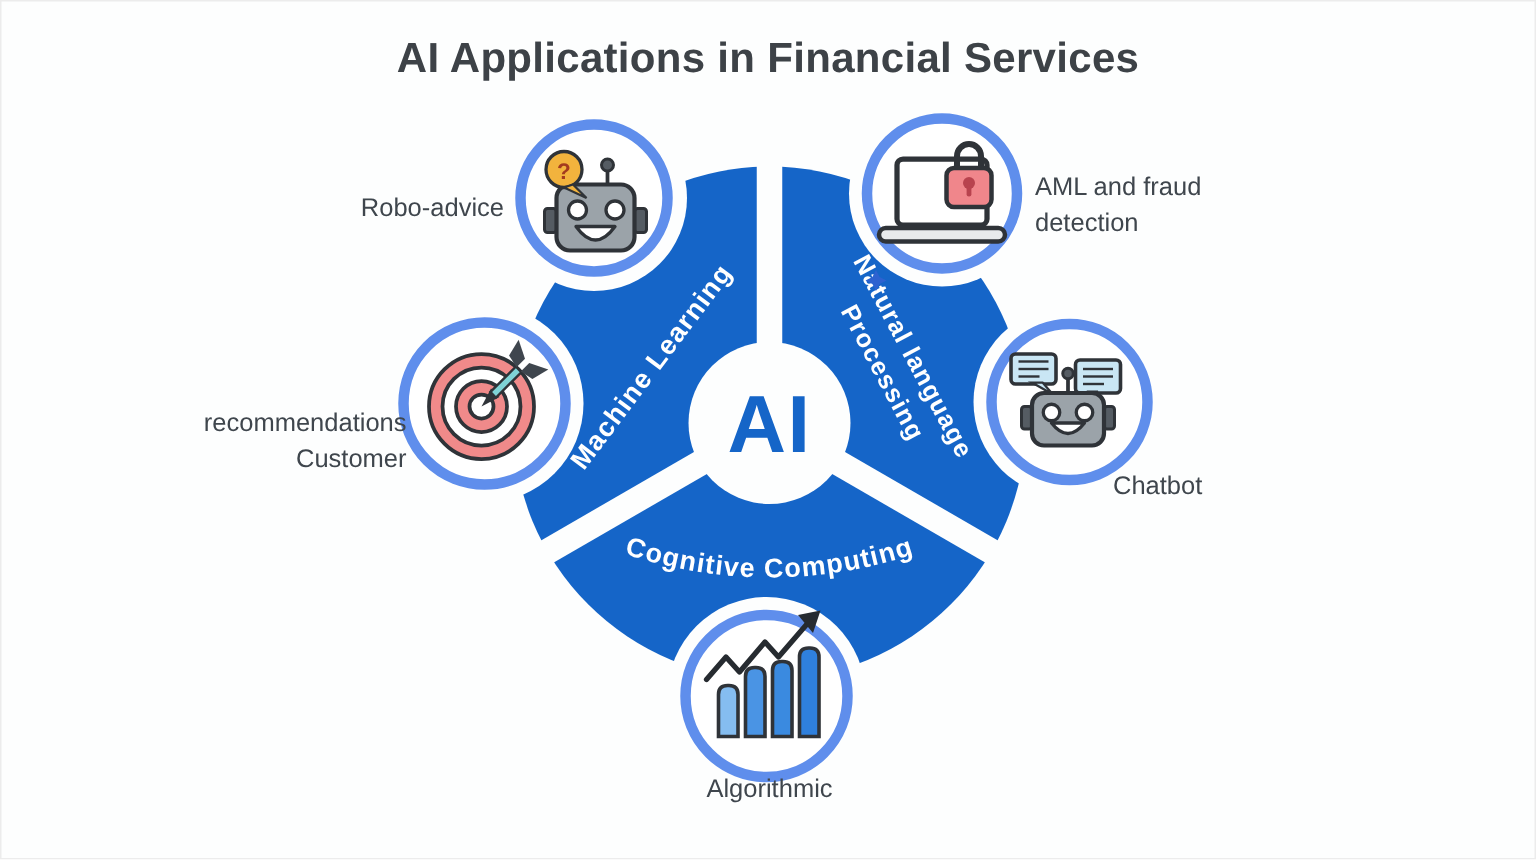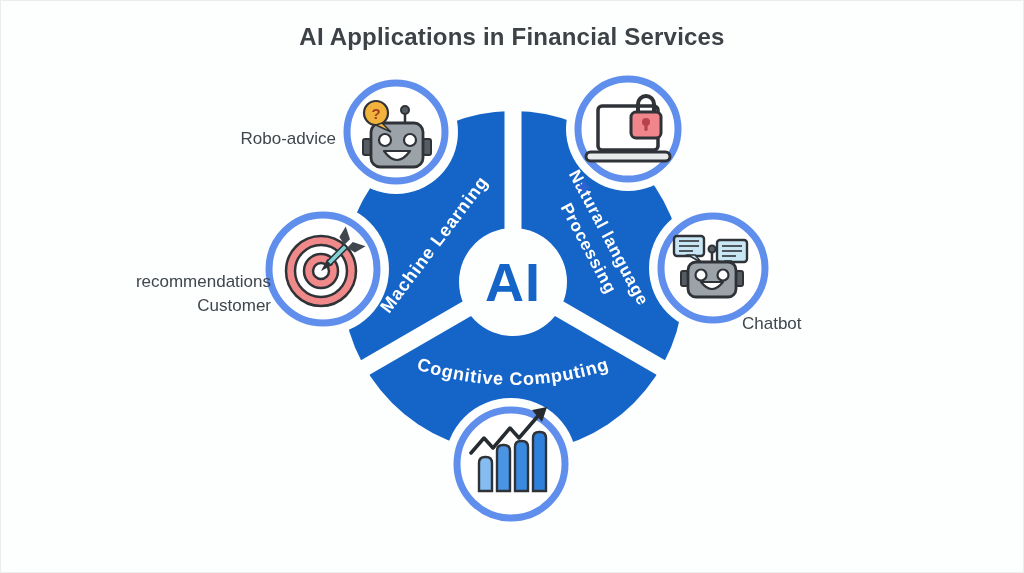--- a/index.html
+++ b/index.html
@@ -7,21 +7,21 @@
     --title-text:#3d4247; --label-text:#3f464d;
     --accent-orange:#f2b33d; --lock-red:#f0868b; --target-red:#f08a8a;
     --dart-teal:#7fd3d6; --bubble-blue:#c9e6f4; --robot-gray:#9ba3a9;
     --bar-blue:#4a94e4; --outline-dark:#2f3338;
   }
   html,body{margin:0;padding:0;background:#fff;}
   body{font-family:"Liberation Sans","DejaVu Sans",sans-serif;}
   .canvas{position:relative;width:1024px;height:573px;background:#fdfefe;overflow:hidden;
           border:1px solid #ececec;box-sizing:border-box;}
   .page-title{position:absolute;left:0;right:0;top:22px;text-align:center;
-    font-size:24px;font-weight:700;color:var(--title-text);letter-spacing:.2px;}
+    font-size:28px;font-weight:700;color:var(--title-text);letter-spacing:.2px;}
   .diagram-svg{position:absolute;left:0;top:0;}
   .logo-wrap{position:absolute;left:36px;top:22px;width:132px;height:94px;}
   .app-label{position:absolute;font-size:17px;line-height:24px;color:var(--label-text);
     white-space:nowrap;}
   .lbl-robo{top:126px;right:687px;text-align:right;}
   .lbl-aml{top:112px;left:689px;text-align:left;}
   .lbl-customer{top:269px;right:752px;text-align:right;}
   .lbl-chatbot{top:311px;left:741px;text-align:center;}
   .lbl-algo{top:513px;left:412px;width:200px;text-align:center;}
   svg text{font-family:"Liberation Sans","DejaVu Sans",sans-serif;}
@@ -153,23 +153,28 @@
         <path d="M532 490 V437 Q532 431 538 431 H539 Q545 431 545 437 V490 Z" fill="#2f80dd" class="outl" stroke-width="2.4"></path>
         <polyline points="470,452 483,437 492,447 509,427 518,437 537,415" fill="none" stroke="#262b30" stroke-width="3.5" stroke-linejoin="round" stroke-linecap="round"></polyline>
         <polygon points="546,406 531,409 541,421" fill="#262b30"></polygon>
       </g>
     </g>
   </svg>
 
   <div class="app-label lbl-robo">
     <span>Robo-advice</span>
   </div>
+  <div class="app-label lbl-aml">
+    <div>AML and fraud</div>
+    <div>detection</div>
+  </div>
   <div class="app-label lbl-customer">
     <div>recommendations</div>
     <div>Customer</div>
   </div>
   <div class="app-label lbl-chatbot">
     <span>Chatbot</span>
   </div>
   <div class="app-label lbl-algo">
+    <div>Algorithmic</div>
   </div>
 
 </div>
 
 </body></html>

